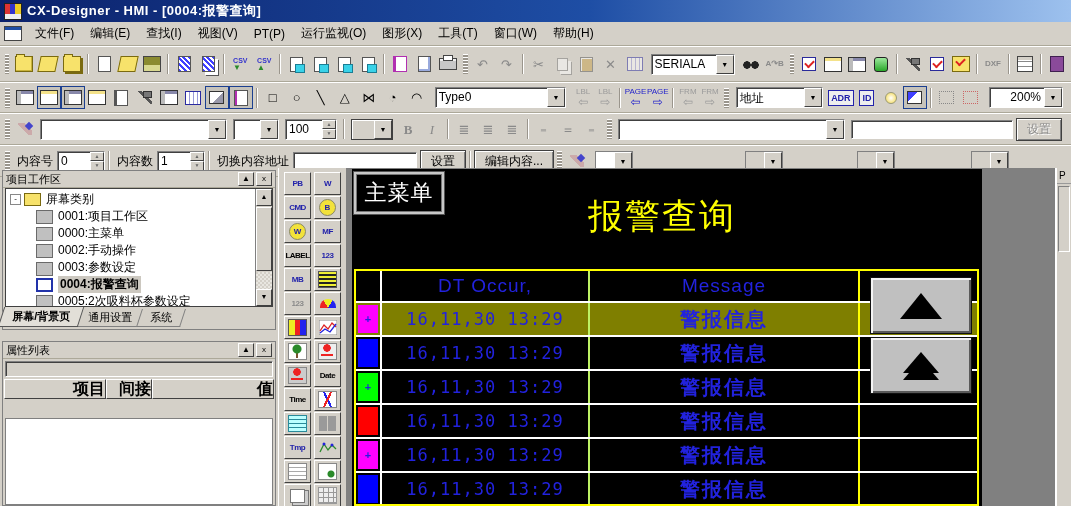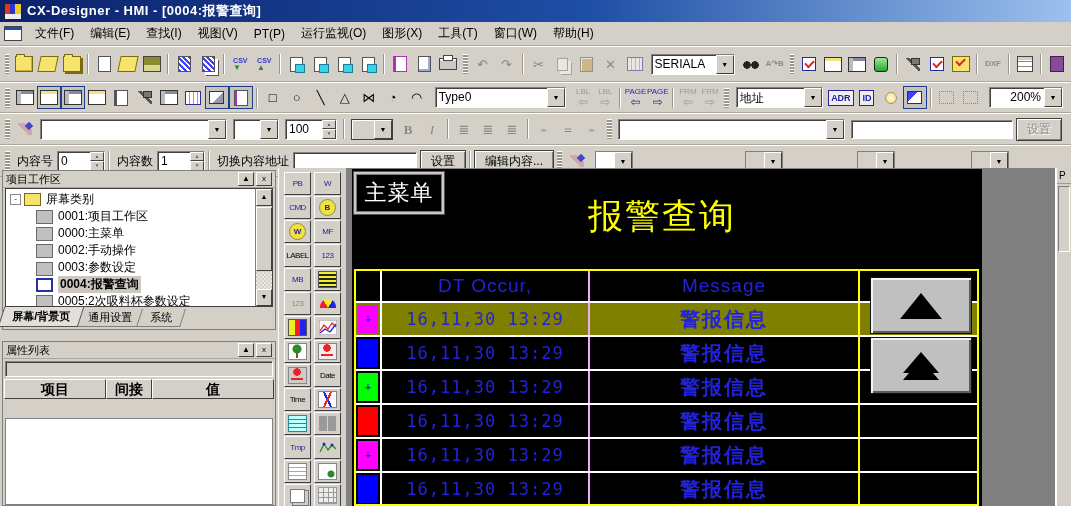--- a/index.html
+++ b/index.html
@@ -114,28 +114,28 @@
         border-bottom-color:#404040;font-size:7px;text-align:center;line-height:14px;}
   .sthumb{height:62px;background:#d4d0c8;border:1px solid #fff;border-right-color:#404040;border-bottom-color:#404040;margin:1px 0;}
   .strack{flex:1;background:repeating-conic-gradient(#e8e6e0 0 25%,#d4d0c8 0 50%) 0 0/4px 4px;}
   .tabsrow{position:absolute;left:2px;bottom:2px;height:19px;display:flex;align-items:flex-end;}
   .ptab{height:17px;padding:0 10px;border:1px solid #808080;border-top:none;background:#d4d0c8;
         transform:skewX(-18deg);display:flex;align-items:center;margin-left:-4px;}
   .ptab span{transform:skewX(18deg);font-size:11px;}
   .ptab.active{font-weight:bold;background:#e2dfd8;height:19px;border-color:#555;z-index:2;}
   .prophead{display:flex;height:20px;padding:0 1px;}
   .ph{border:1px solid #fff;border-right-color:#404040;border-bottom-color:#404040;background:#d4d0c8;
-      font-weight:bold;text-align:center;font-size:14px;line-height:18px;}
+      font-weight:bold;text-align:right;font-size:16px;line-height:18px;}
   .propbody{position:absolute;top:76px;left:2px;right:2px;bottom:0;background:#fff;border:1px solid #808080;}
   
   .palette{width:62px;flex:none;background:#d4d0c8;border-left:1px solid #fff;border-right:1px solid #808080;
            padding:4px 0 0 5px;display:grid;grid-template-columns:26px 26px;grid-auto-rows:24px;gap:0 4px;}
   .palbtn{width:25px;height:21px;background:#d4d0c8;border:1px solid #fff;border-right-color:#404040;
           border-bottom-color:#404040;display:flex;align-items:center;justify-content:center;overflow:hidden;}
-  .pal-t{font-size:8px;font-weight:normal;color:#2222aa;letter-spacing:-.5px;}
+  .pal-t{font-size:8px;font-weight:bold;color:#2222aa;letter-spacing:-.5px;}
   .pal-circle{width:15px;height:15px;border-radius:50%;background:#f2e23a;border:1px solid #886;
               display:flex;align-items:center;justify-content:center;font-size:8px;font-weight:bold;color:#2222aa;}
   .pal-gray{color:#8a8a8a;}
   .pp{width:17px;height:15px;}
   .pp-list{background:#222;border:1px solid #555;background-image:repeating-linear-gradient(180deg,#ee3 0 2px,#222 2px 4px);}
   .pp-meter{width:16px;height:9px;border-radius:16px 16px 0 0;
             background:conic-gradient(from -90deg at 50% 100%,#e22 0 60deg,#ee2 60deg 120deg,#22e 120deg 180deg);}
   .pp-level{background:linear-gradient(90deg,#ee2 0 33%,#e22 33% 66%,#22e 66%);border:1px solid #555;}
   .pp-bitmap{background:#fff;border:1px solid #888;
      background-image:radial-gradient(circle at 8px 5px,#2a8a2a 4px,transparent 5px),
@@ -166,21 +166,21 @@
   .hmi-menubtn{position:absolute;left:2px;top:3px;width:86px;height:38px;background:#000;
       border:2px solid #c8c8c8;box-shadow:0 0 0 1px #555,inset 0 0 0 1px #777;
       color:#fff;font-size:22px;display:flex;align-items:center;justify-content:center;letter-spacing:1px;}
   .hmi-title{position:absolute;left:160px;top:24px;width:300px;text-align:center;
       color:#ffff00;font-size:35px;letter-spacing:2px;}
   .atable{position:absolute;left:2px;top:100px;width:621px;height:233px;border:2px solid #ffff00;
           background:#000;overflow:hidden;}
   .t-row{position:absolute;left:0;right:0;height:34px;display:flex;border-top:2px solid #fff;box-sizing:border-box;}
   .t-head{position:absolute;left:0;right:0;top:0;height:30px;display:flex;}
   .c-sw{width:24px;flex:none;border-right:2px solid #fff;display:flex;align-items:center;justify-content:center;}
-  .c-time{width:206px;flex:none;border-right:2px solid #f0abfc;display:flex;align-items:center;justify-content:center;
+  .c-time{width:206px;flex:none;border-right:2px solid #bef264;display:flex;align-items:center;justify-content:center;
           font-family:"DejaVu Sans Mono",monospace;font-size:17px;color:#2222dd;letter-spacing:1px;}
   .c-msg{width:268px;flex:none;border-right:2px solid #ffff00;display:flex;align-items:center;justify-content:center;
          font-size:20px;font-weight:bold;color:#2222dd;letter-spacing:2px;}
   .t-head .c-time,.t-head .c-msg{font-weight:normal;font-size:19px;font-family:"Liberation Sans",sans-serif;letter-spacing:1px;}
   .hl{background:#7f7f00;}
   .swatch{width:20px;height:28px;display:flex;align-items:center;justify-content:center;
           font-size:11px;font-weight:bold;color:#2222dd;}
   .scrollbtn{position:absolute;left:514px;width:100px;height:55px;background:#c0c0c0;border:1px solid #111;
       box-shadow:inset 2px 2px 0 #f4f4f4,inset -2px -2px 0 #5a5a5a;
       display:flex;flex-direction:column;align-items:center;justify-content:center;}

